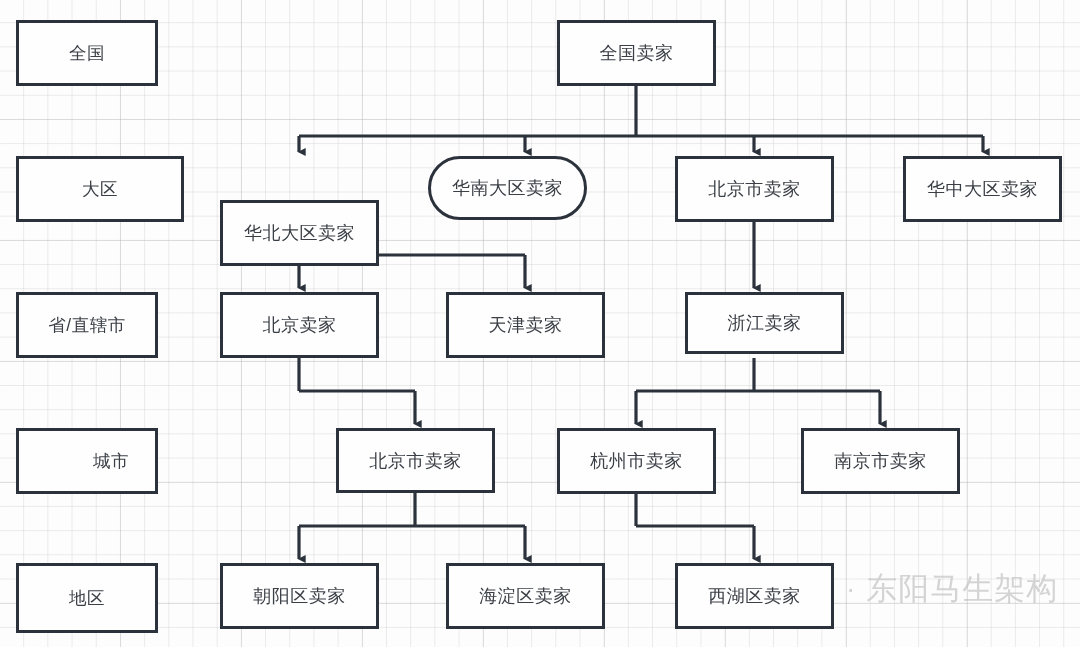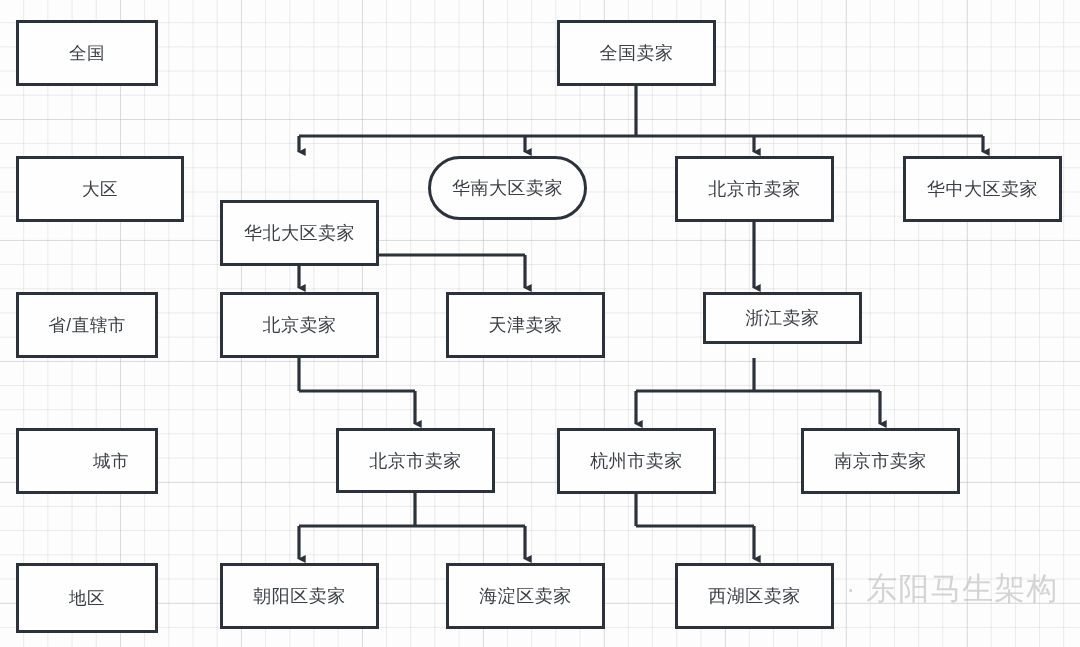--- a/index.html
+++ b/index.html
@@ -175,21 +175,21 @@
 
   <div class="node" style="left:557px; top:20px; width:159px; height:66px;">全国卖家</div>
 
   <div class="node" style="left:220px; top:156px; width:159px; height:66px;margin-top:44px;">华北大区卖家</div>
   <div class="node" style="left:428px; top:156px; width:159px; height:64px;border-radius:32px;">华南大区卖家</div>
   <div class="node" style="left:675px; top:156px; width:159px; height:66px;">北京市卖家</div>
   <div class="node" style="left:903px; top:156px; width:159px; height:66px;">华中大区卖家</div>
 
   <div class="node" style="left:220px; top:292px; width:159px; height:66px;">北京卖家</div>
   <div class="node" style="left:446px; top:292px; width:159px; height:66px;">天津卖家</div>
-  <div class="node" style="left:703px; top:292px; width:159px; height:52px;">浙江卖家</div>
+  <div class="node" style="left:685px; top:292px; width:159px; height:62px;">浙江卖家</div>
 
   <div class="node" style="left:336px; top:428px; width:159px; height:65px;">北京市卖家</div>
   <div class="node" style="left:557px; top:428px; width:159px; height:66px;">杭州市卖家</div>
   <div class="node" style="left:801px; top:428px; width:159px; height:66px;">南京市卖家</div>
 
   <div class="node" style="left:220px; top:563px; width:159px; height:66px;">朝阳区卖家</div>
   <div class="node" style="left:446px; top:563px; width:159px; height:66px;">海淀区卖家</div>
   <div class="node" style="left:675px; top:563px; width:159px; height:66px; z-index:4;">西湖区卖家</div>
 
   <div id="watermark">

